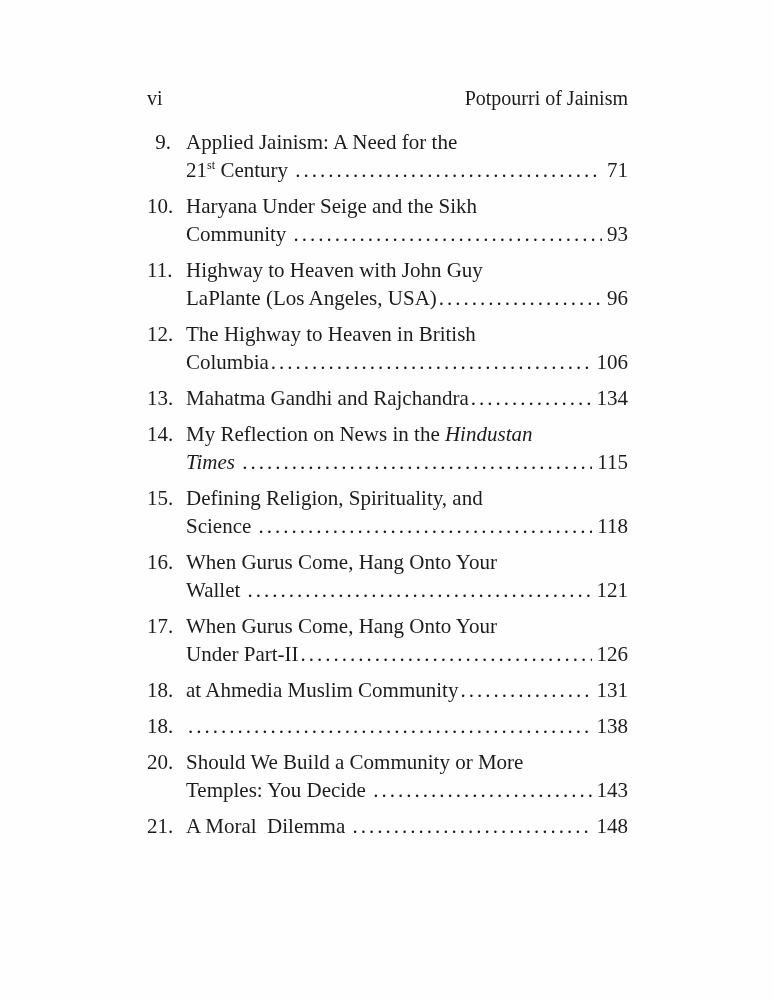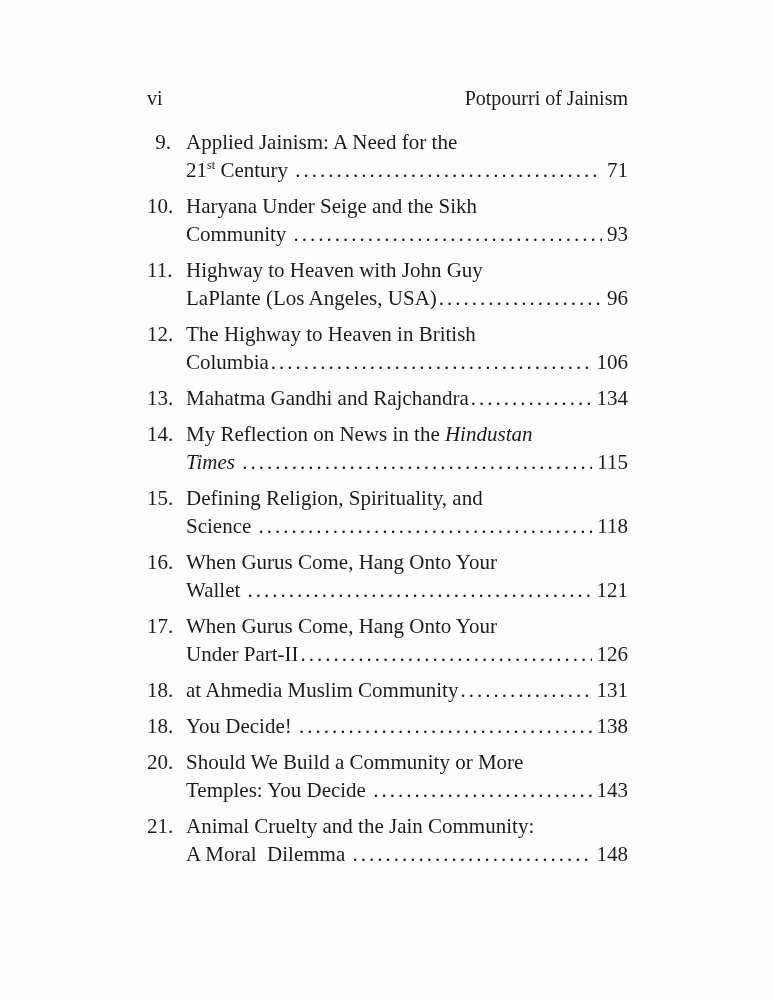--- a/index.html
+++ b/index.html
@@ -213,21 +213,20 @@
               <span class="title-text"><span>at Ahmedia Muslim Community</span></span>
               <span class="dot-leader">..........................................................................................</span>
               <span class="entry-page-number">131</span>
             </div>
           </div>
         </div>
         <div class="toc-entry">
           <span class="entry-number">18.</span>
           <div class="entry-lines">
             <div class="entry-line">
-              <span class="title-text"><span>You Decide! </span></span>
               <span class="dot-leader">..........................................................................................</span>
               <span class="entry-page-number">138</span>
             </div>
           </div>
         </div>
         <div class="toc-entry">
           <span class="entry-number">20.</span>
           <div class="entry-lines">
             <div class="entry-line">
               <span class="title-text"><span>Should We Build a Community or More</span></span>
@@ -235,23 +234,20 @@
             <div class="entry-line">
               <span class="title-text"><span>Temples: You Decide </span></span>
               <span class="dot-leader">..........................................................................................</span>
               <span class="entry-page-number">143</span>
             </div>
           </div>
         </div>
         <div class="toc-entry">
           <span class="entry-number">21.</span>
           <div class="entry-lines">
-            <div class="entry-line">
-              <span class="title-text"><span>Animal Cruelty and the Jain Community:</span></span>
-            </div>
             <div class="entry-line">
               <span class="title-text"><span>A Moral  Dilemma </span></span>
               <span class="dot-leader">..........................................................................................</span>
               <span class="entry-page-number">148</span>
             </div>
           </div>
         </div>
       </div>
 
   </div>

